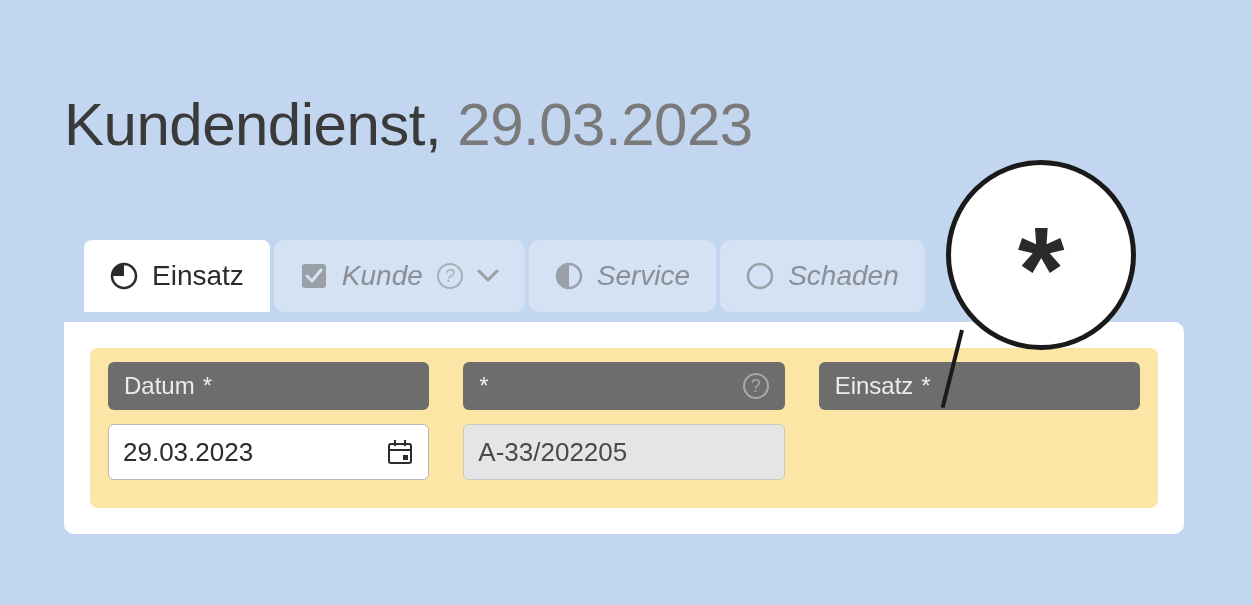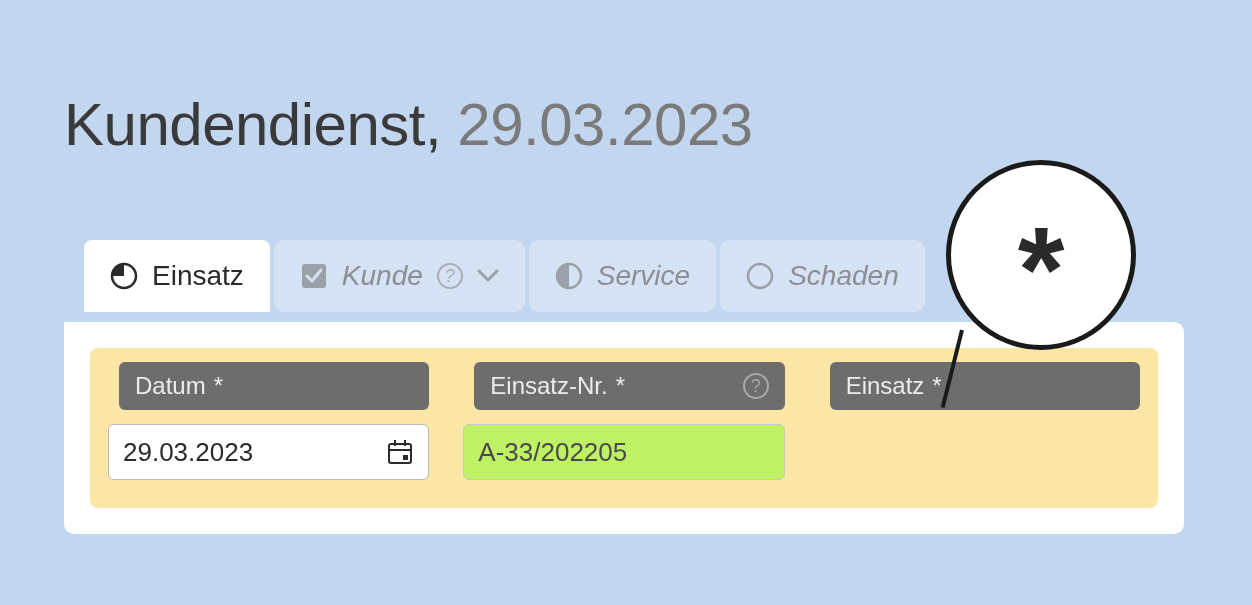--- a/index.html
+++ b/index.html
@@ -77,21 +77,20 @@
   .field-label {
     background: #6d6d6d;
     color: #ececec;
     font-size: 24px;
     padding: 10px 16px;
     border-radius: 6px;
     display: flex;
     align-items: center;
     gap: 8px;
     position: relative;
-    margin-left: 11px;
   }
   .field-label .req { color: #ececec; }
   .field-label .help {
     margin-left: auto;
     width: 26px; height: 26px;
     border: 2px solid #a9a9a9;
     border-radius: 50%;
     display: inline-flex;
     align-items: center; justify-content: center;
     font-size: 18px;
@@ -104,21 +103,21 @@
     border-radius: 6px;
     height: 56px;
     display: flex;
     align-items: center;
     padding: 0 14px;
     font-size: 26px;
     color: #2b2b2b;
     gap: 10px;
   }
   .input-box.readonly {
-    background: #bef264;
+    background: #e5e5e5;
     border-color: #c7c7c7;
     color: #4a4a4a;
   }
   .input-box .spacer { flex: 1; }
   .cal-icon {
     width: 28px; height: 28px;
     display: inline-flex;
   }
   .dropdown-caret {
     width: 0; height: 0;
@@ -240,21 +239,20 @@
             <line x1="9" y1="2" x2="9" y2="8" stroke="#2b2b2b" stroke-width="2"></line>
             <line x1="19" y1="2" x2="19" y2="8" stroke="#2b2b2b" stroke-width="2"></line>
             <rect x="17" y="17" width="5" height="5" fill="#2b2b2b"></rect>
           </svg>
         </span>
       </div>
     </div>
 
     <div class="field">
       <div class="field-label">
-        <span>Einsatz-Nr.</span>
         <span class="req">*</span>
         <span class="help">?</span>
       </div>
       <div class="input-box readonly">
         <span>A-33/202205</span>
       </div>
     </div>
 
     <div class="field">
       <div class="field-label">

